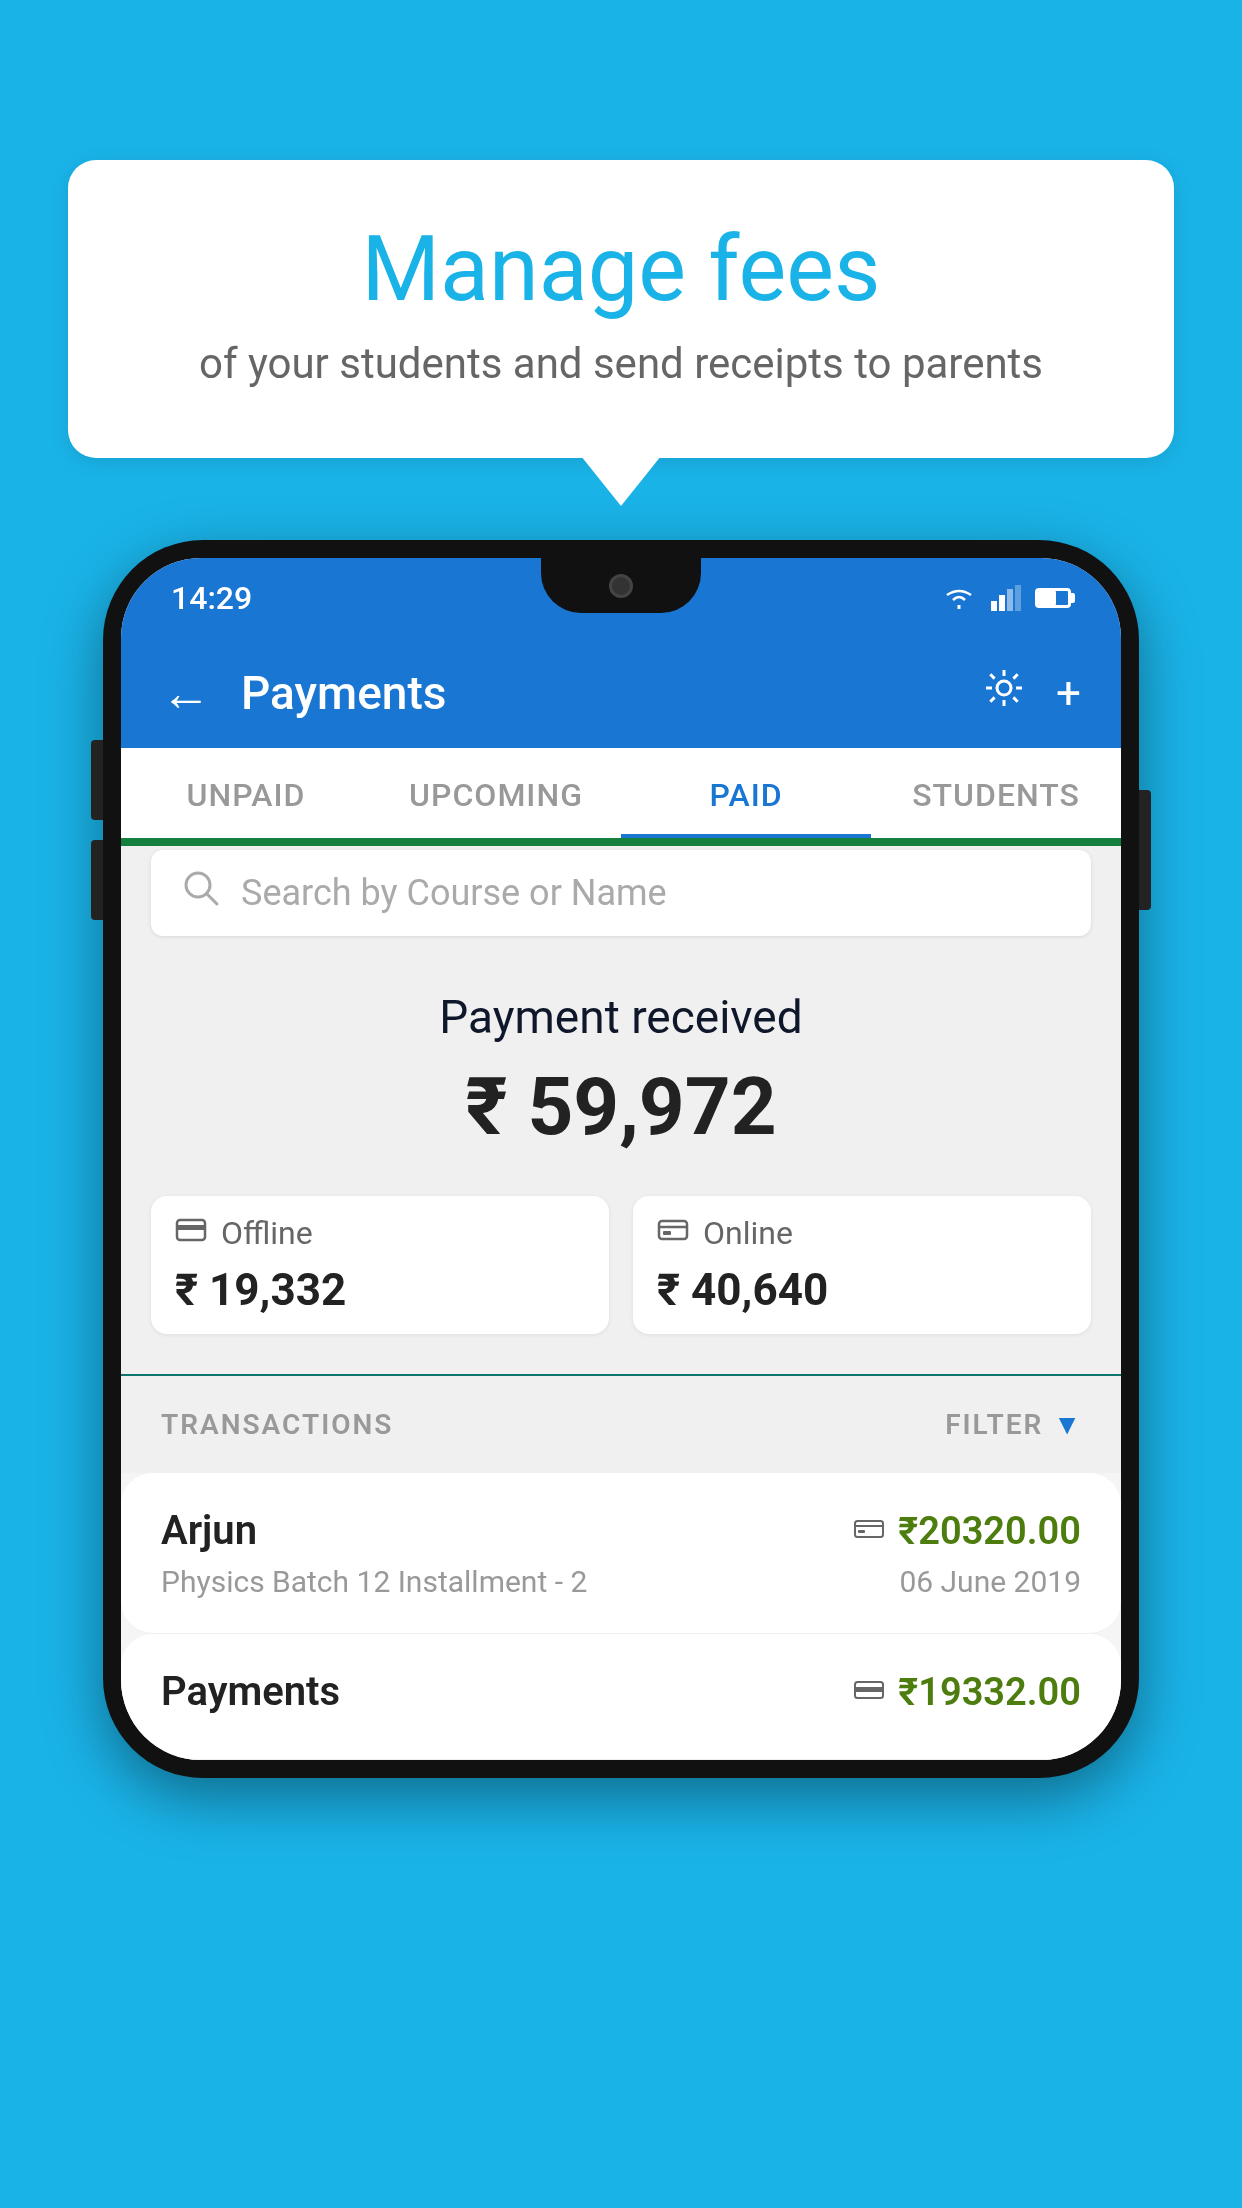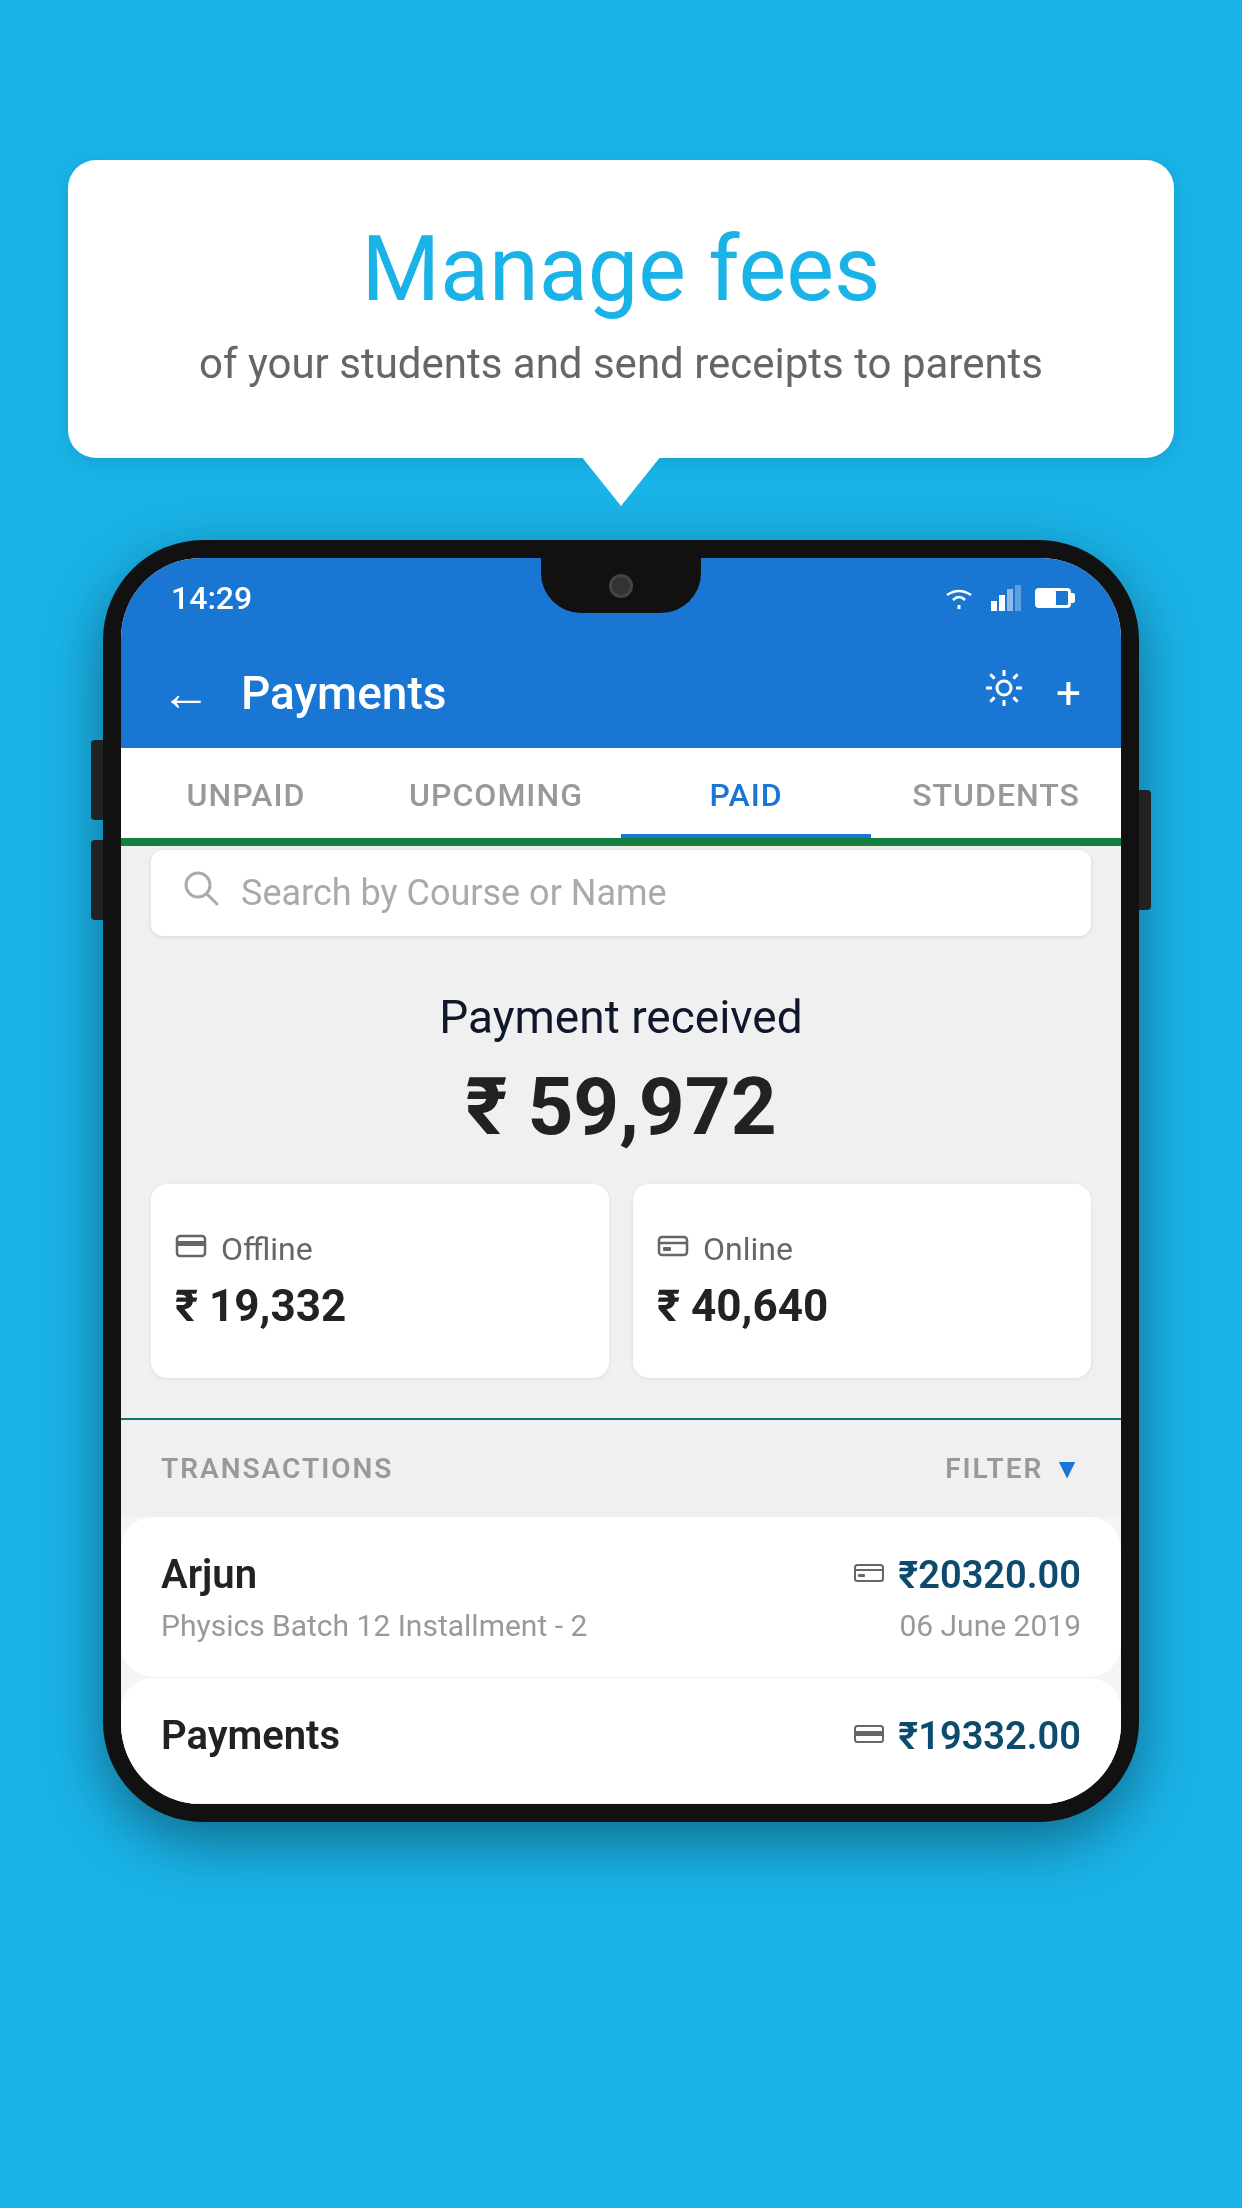--- a/index.html
+++ b/index.html
@@ -264,23 +264,24 @@
 
     .payment-cards {
       display: flex;
       gap: 24px;
     }
 
     .payment-card {
       flex: 1;
       background: white;
       border-radius: 16px;
-      padding: 46px 24px;
+      padding: 18px 24px;
       text-align: left;
       box-shadow: 0 1px 4px rgba(0,0,0,0.08);
+      margin-top: 12px;
     }
 
     .card-header {
       display: flex;
       align-items: center;
       gap: 14px;
       margin-bottom: 12px;
       color: #666;
     }
 
@@ -362,21 +363,21 @@
     }
 
     .transaction-amount-icon {
       font-size: 30px;
       color: #666;
     }
 
     .transaction-amount {
       font-size: 38px;
       font-weight: 600;
-      color: #0c4a6e;
+      color: #4d7c0f;
     }
 
     .transaction-row2 {
       display: flex;
       justify-content: space-between;
       align-items: center;
     }
 
     .transaction-desc {
       font-size: 30px;

